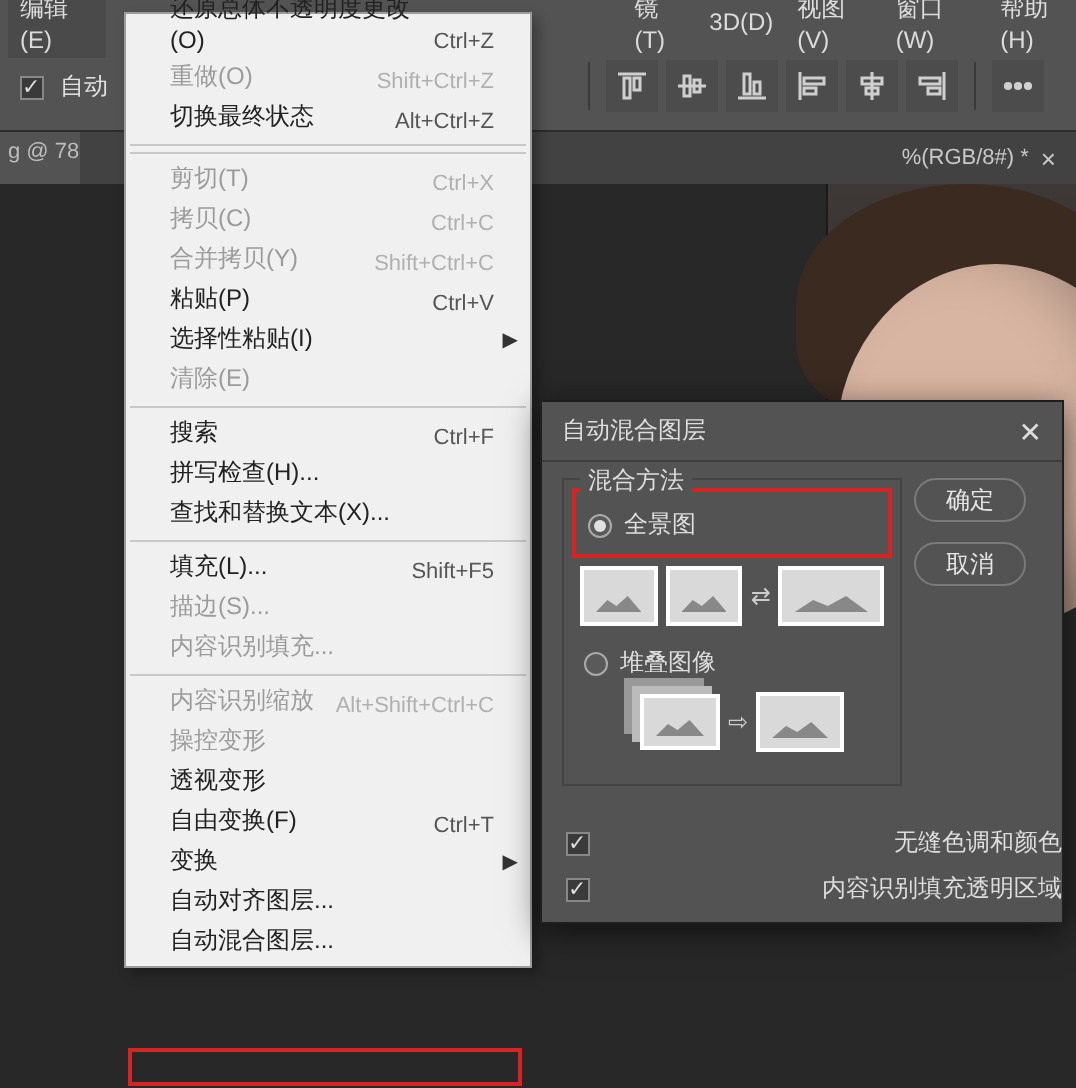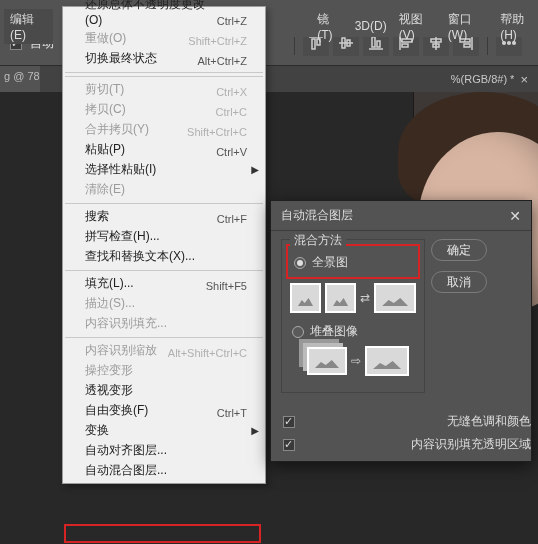--- a/index.html
+++ b/index.html
@@ -8,21 +8,21 @@
     font-size: 12px;
     background: #535353;
     width: 538px;
     height: 544px;
     overflow: hidden;
     position: relative;
     color: #e0e0e0;
   }
   .topbar {
     position: absolute;
-    top: 15px; left: 0; right: 0;
+    top: 0; left: 0; right: 0;
     height: 22px;
     background: #535353;
     display: flex;
     align-items: center;
     padding-left: 4px;
     gap: 12px;
     z-index: 5;
   }
   .topbar .menu-label { color: #dcdcdc; cursor: default; }
   .topbar .menu-label.active { background: #4a4a4a; padding: 2px 6px; }
@@ -125,21 +125,21 @@
     color: #ddd;
   }
   .dialog-title {
     display:flex; justify-content:space-between; align-items:center;
     padding: 6px 10px;
     border-bottom: 1px solid #3d3d3d;
   }
   .dialog-title .x { color:#ddd; font-size:14px; cursor:default;}
   .dialog-body { display:flex; padding: 8px 10px 14px 10px; gap:6px; }
   .fieldset {
-    border:1px solid #444; padding:6px 8px 10px 8px; width:144px;
+    border:1px solid #444; padding:6px 8px 10px 8px; width:170px;
     position:relative;
   }
   .fieldset .legend {
     position:absolute; top:-8px; left:8px; background:#535353;
     padding:0 4px; font-size:12px; color:#ddd;
   }
   .radio-row { display:flex; align-items:center; gap:6px; margin:6px 0 4px 2px;}
   .radio {
     width:12px; height:12px; border-radius:50%;
     border:1px solid #aaa; position:relative; background:#5a5a5a;

